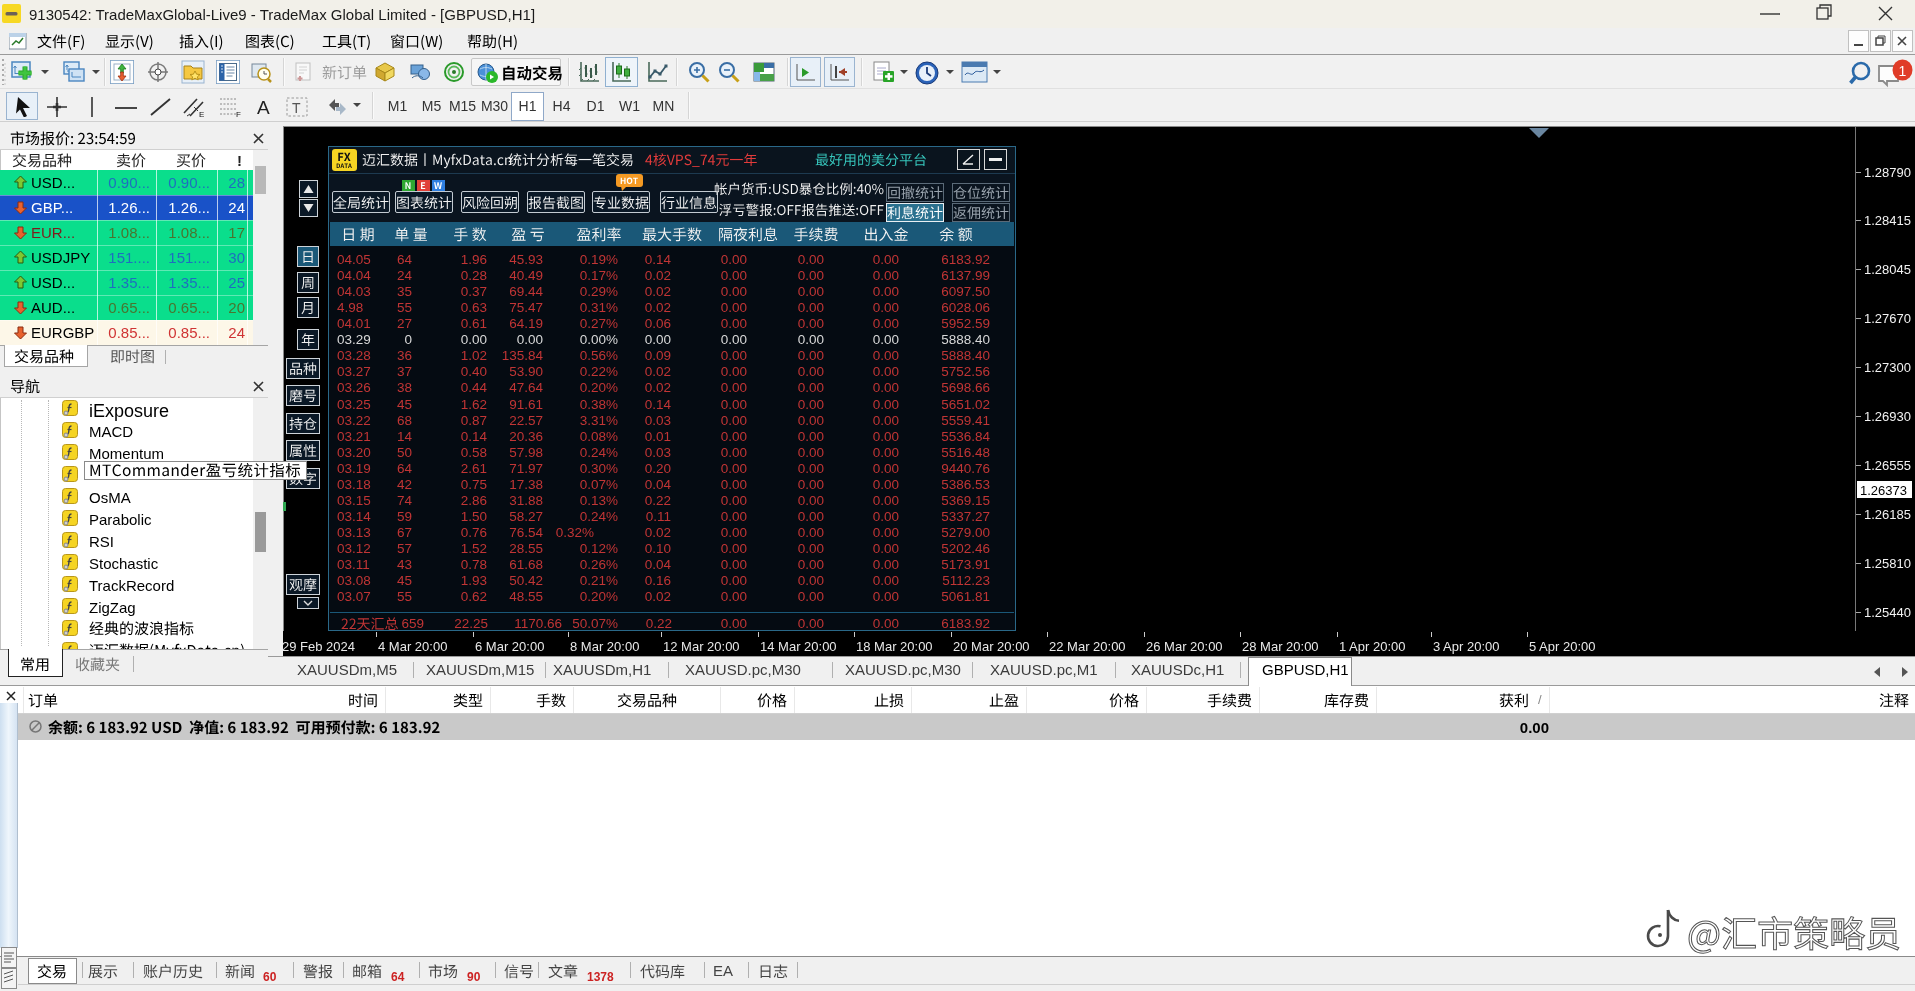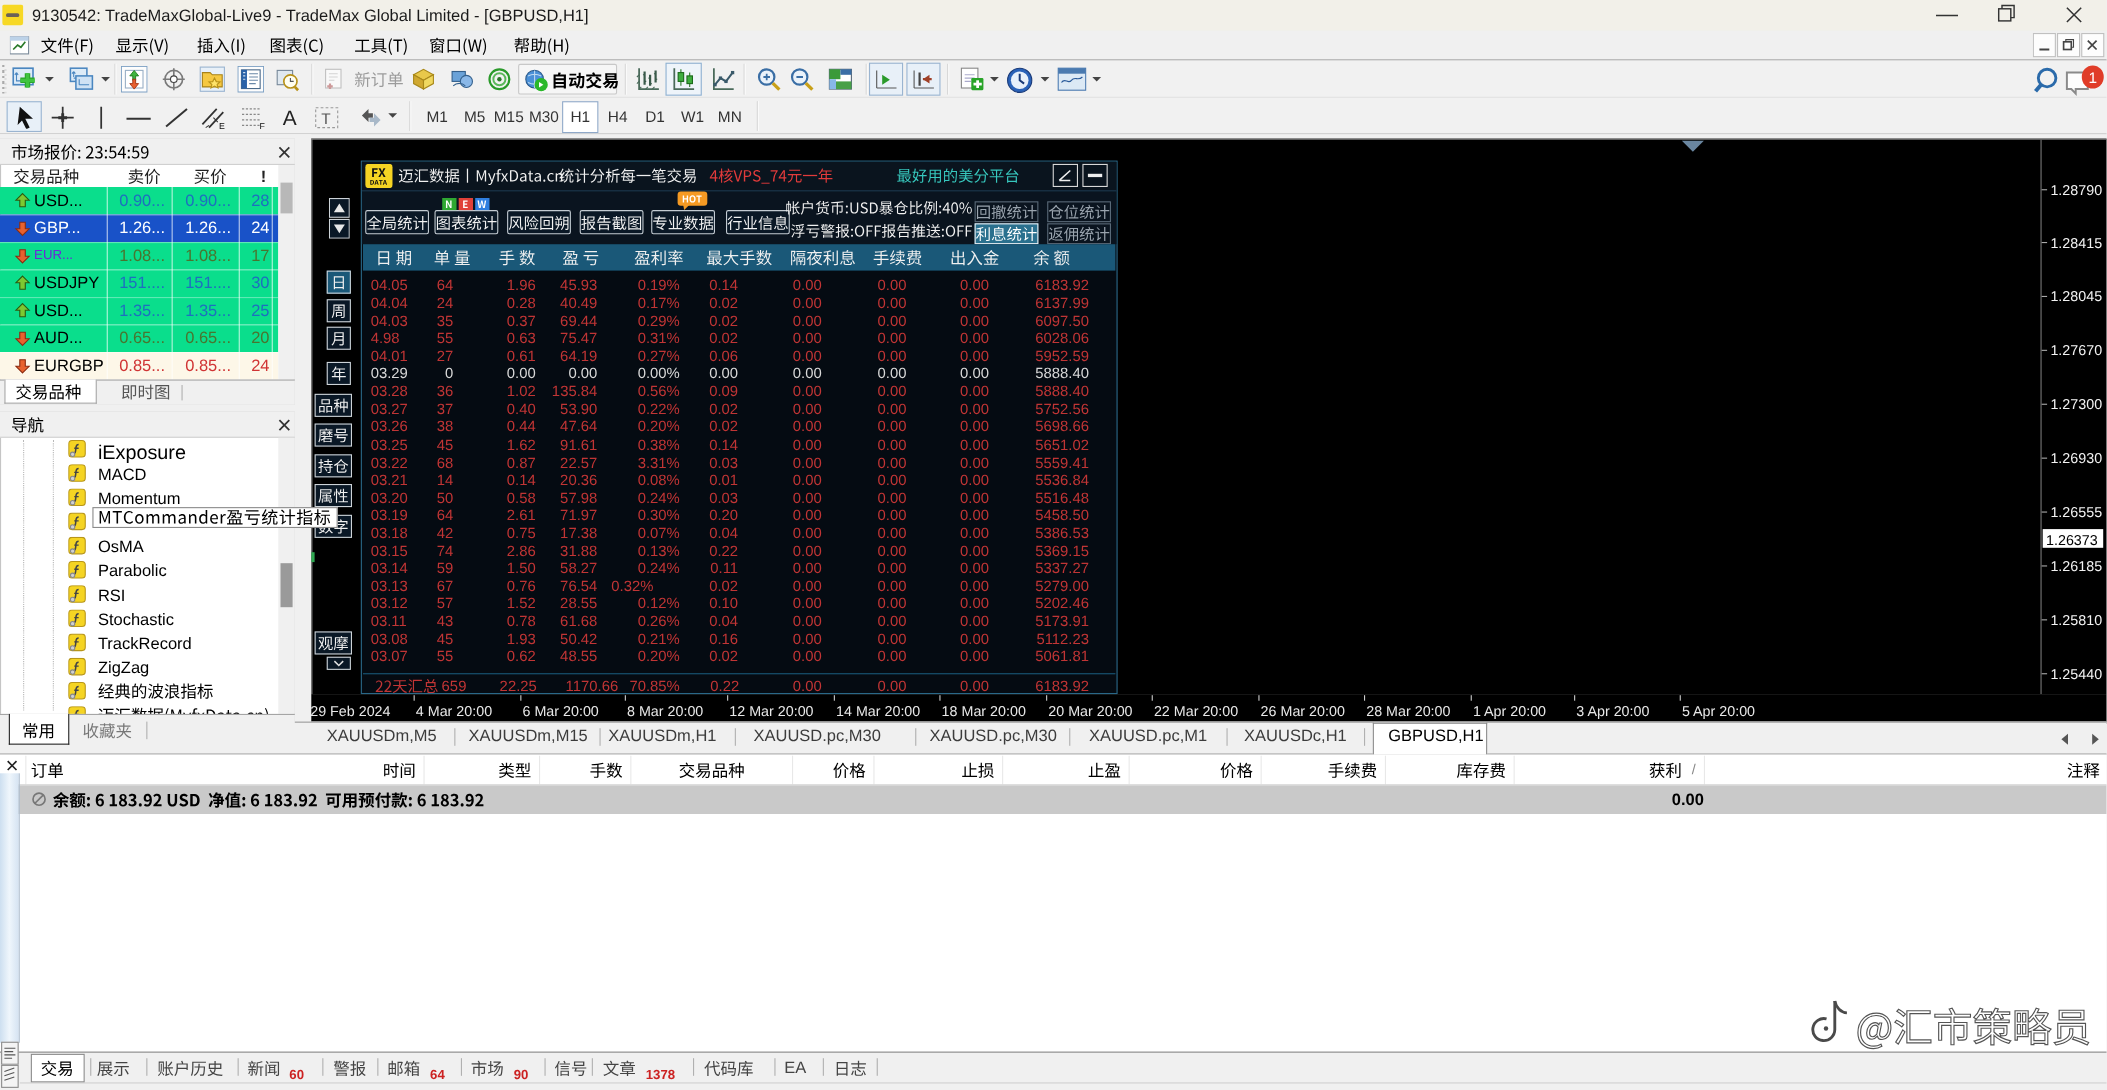--- a/index.html
+++ b/index.html
@@ -309,21 +309,21 @@
     <path d="M7.5 14l6-6h-3.5V2h-5v6H1.5z" fill="#e8622e" stroke="#8a2a10" stroke-width="1"></path>
   </svg>
 <div class="lat" style="left:31px;top:199px;font-size:15px;color:#fff;">GBP...</div>
 <div class="lat" style="left:-70px;top:199px;width:220px;text-align:right;font-size:15px;color:#fff;">1.26...</div>
 <div class="lat" style="left:-10px;top:199px;width:220px;text-align:right;font-size:15px;color:#fff;">1.26...</div>
 <div class="lat" style="left:25px;top:199px;width:220px;text-align:right;font-size:15px;color:#fff;">24</div>
 <div class="abs" style="left:0px;top:220px;width:253px;height:25px;background:#0ade8c"></div>
 <svg class="abs" style="left:13px;top:225px" width="15" height="15">
     <path d="M7.5 14l6-6h-3.5V2h-5v6H1.5z" fill="#e8622e" stroke="#8a2a10" stroke-width="1"></path>
   </svg>
-<div class="lat" style="left:31px;top:224px;font-size:12px;color:#6d28d9;">EUR...</div>
+<div class="lat" style="left:31px;top:224px;font-size:15px;color:#7f1d1d;">EUR...</div>
 <div class="lat" style="left:-70px;top:224px;width:220px;text-align:right;font-size:15px;color:#49752f;">1.08...</div>
 <div class="lat" style="left:-10px;top:224px;width:220px;text-align:right;font-size:15px;color:#49752f;">1.08...</div>
 <div class="lat" style="left:25px;top:224px;width:220px;text-align:right;font-size:15px;color:#49752f;">17</div>
 <div class="abs" style="left:0px;top:245px;width:253px;height:25px;background:#0ade8c"></div>
 <svg class="abs" style="left:13px;top:250px" width="15" height="15">
     <path d="M7.5 1l6 6h-3.5v6h-5V7H1.5z" fill="#7dc832" stroke="#2a5a10" stroke-width="1"></path>
   </svg>
 <div class="lat" style="left:31px;top:249px;font-size:15px;color:#000;">USDJPY</div>
 <div class="lat" style="left:-70px;top:249px;width:220px;text-align:right;font-size:15px;color:#1e6fbf;">151....</div>
 <div class="lat" style="left:-10px;top:249px;width:220px;text-align:right;font-size:15px;color:#1e6fbf;">151....</div>
@@ -760,21 +760,21 @@
 <div class="abs" style="left:0;top:460.6px;width:1010px;height:17px;font-size:13.5px;color:#c13535;font-family:'Liberation Sans'">
     <span style="position:absolute;left:337px">03.19</span>
     <span style="position:absolute;left:322px;width:90px;text-align:right">64</span>
     <span style="position:absolute;left:397px;width:90px;text-align:right">2.61</span>
     <span style="position:absolute;left:453px;width:90px;text-align:right">71.97</span>
     <span style="position:absolute;left:528px;width:90px;text-align:right">0.30%</span>
     <span style="position:absolute;left:581px;width:90px;text-align:right">0.20</span>
     <span style="position:absolute;left:657px;width:90px;text-align:right">0.00</span>
     <span style="position:absolute;left:734px;width:90px;text-align:right">0.00</span>
     <span style="position:absolute;left:809px;width:90px;text-align:right">0.00</span>
-    <span style="position:absolute;left:900px;width:90px;text-align:right">5458.50</span>
+    <span style="position:absolute;left:900px;width:90px;text-align:right">9440.76</span>
   </div>
 <div class="abs" style="left:0;top:476.7px;width:1010px;height:17px;font-size:13.5px;color:#c13535;font-family:'Liberation Sans'">
     <span style="position:absolute;left:337px">03.18</span>
     <span style="position:absolute;left:322px;width:90px;text-align:right">42</span>
     <span style="position:absolute;left:397px;width:90px;text-align:right">0.75</span>
     <span style="position:absolute;left:453px;width:90px;text-align:right">17.38</span>
     <span style="position:absolute;left:528px;width:90px;text-align:right">0.07%</span>
     <span style="position:absolute;left:581px;width:90px;text-align:right">0.04</span>
     <span style="position:absolute;left:657px;width:90px;text-align:right">0.00</span>
     <span style="position:absolute;left:734px;width:90px;text-align:right">0.00</span>
@@ -863,21 +863,21 @@
     <span style="position:absolute;left:657px;width:90px;text-align:right">0.00</span>
     <span style="position:absolute;left:734px;width:90px;text-align:right">0.00</span>
     <span style="position:absolute;left:809px;width:90px;text-align:right">0.00</span>
     <span style="position:absolute;left:900px;width:90px;text-align:right">5061.81</span>
   </div>
 <div class="abs" style="left:330px;top:612px;width:684px;height:1px;background:#1a5878"></div>
 <div class="abs" style="left:0;top:616px;width:1010px;height:16px;font-size:13.5px;color:#c13535">
     <span style="position:absolute;left:334px;width:90px;text-align:right">659</span>
     <span style="position:absolute;left:398px;width:90px;text-align:right">22.25</span>
     <span style="position:absolute;left:472px;width:90px;text-align:right">1170.66</span>
-    <span style="position:absolute;left:528px;width:90px;text-align:right">70.85%</span>
+    <span style="position:absolute;left:528px;width:90px;text-align:right">50.07%</span>
     <span style="position:absolute;left:582px;width:90px;text-align:right">0.22</span>
     <span style="position:absolute;left:657px;width:90px;text-align:right">0.00</span>
     <span style="position:absolute;left:734px;width:90px;text-align:right">0.00</span>
     <span style="position:absolute;left:809px;width:90px;text-align:right">0.00</span>
     <span style="position:absolute;left:900px;width:90px;text-align:right">6183.92</span>
   </div>
 <svg class="abs" style="left:299px;top:180px" width="19" height="37">
     <rect x="0.5" y="0.5" width="18" height="17" fill="#0a1826" stroke="#cdd3d8"></rect>
     <rect x="0.5" y="19.5" width="18" height="17" fill="#0a1826" stroke="#cdd3d8"></rect>
     <path d="M9.5 5l5 8h-10z" fill="#e8e8e8"></path>

